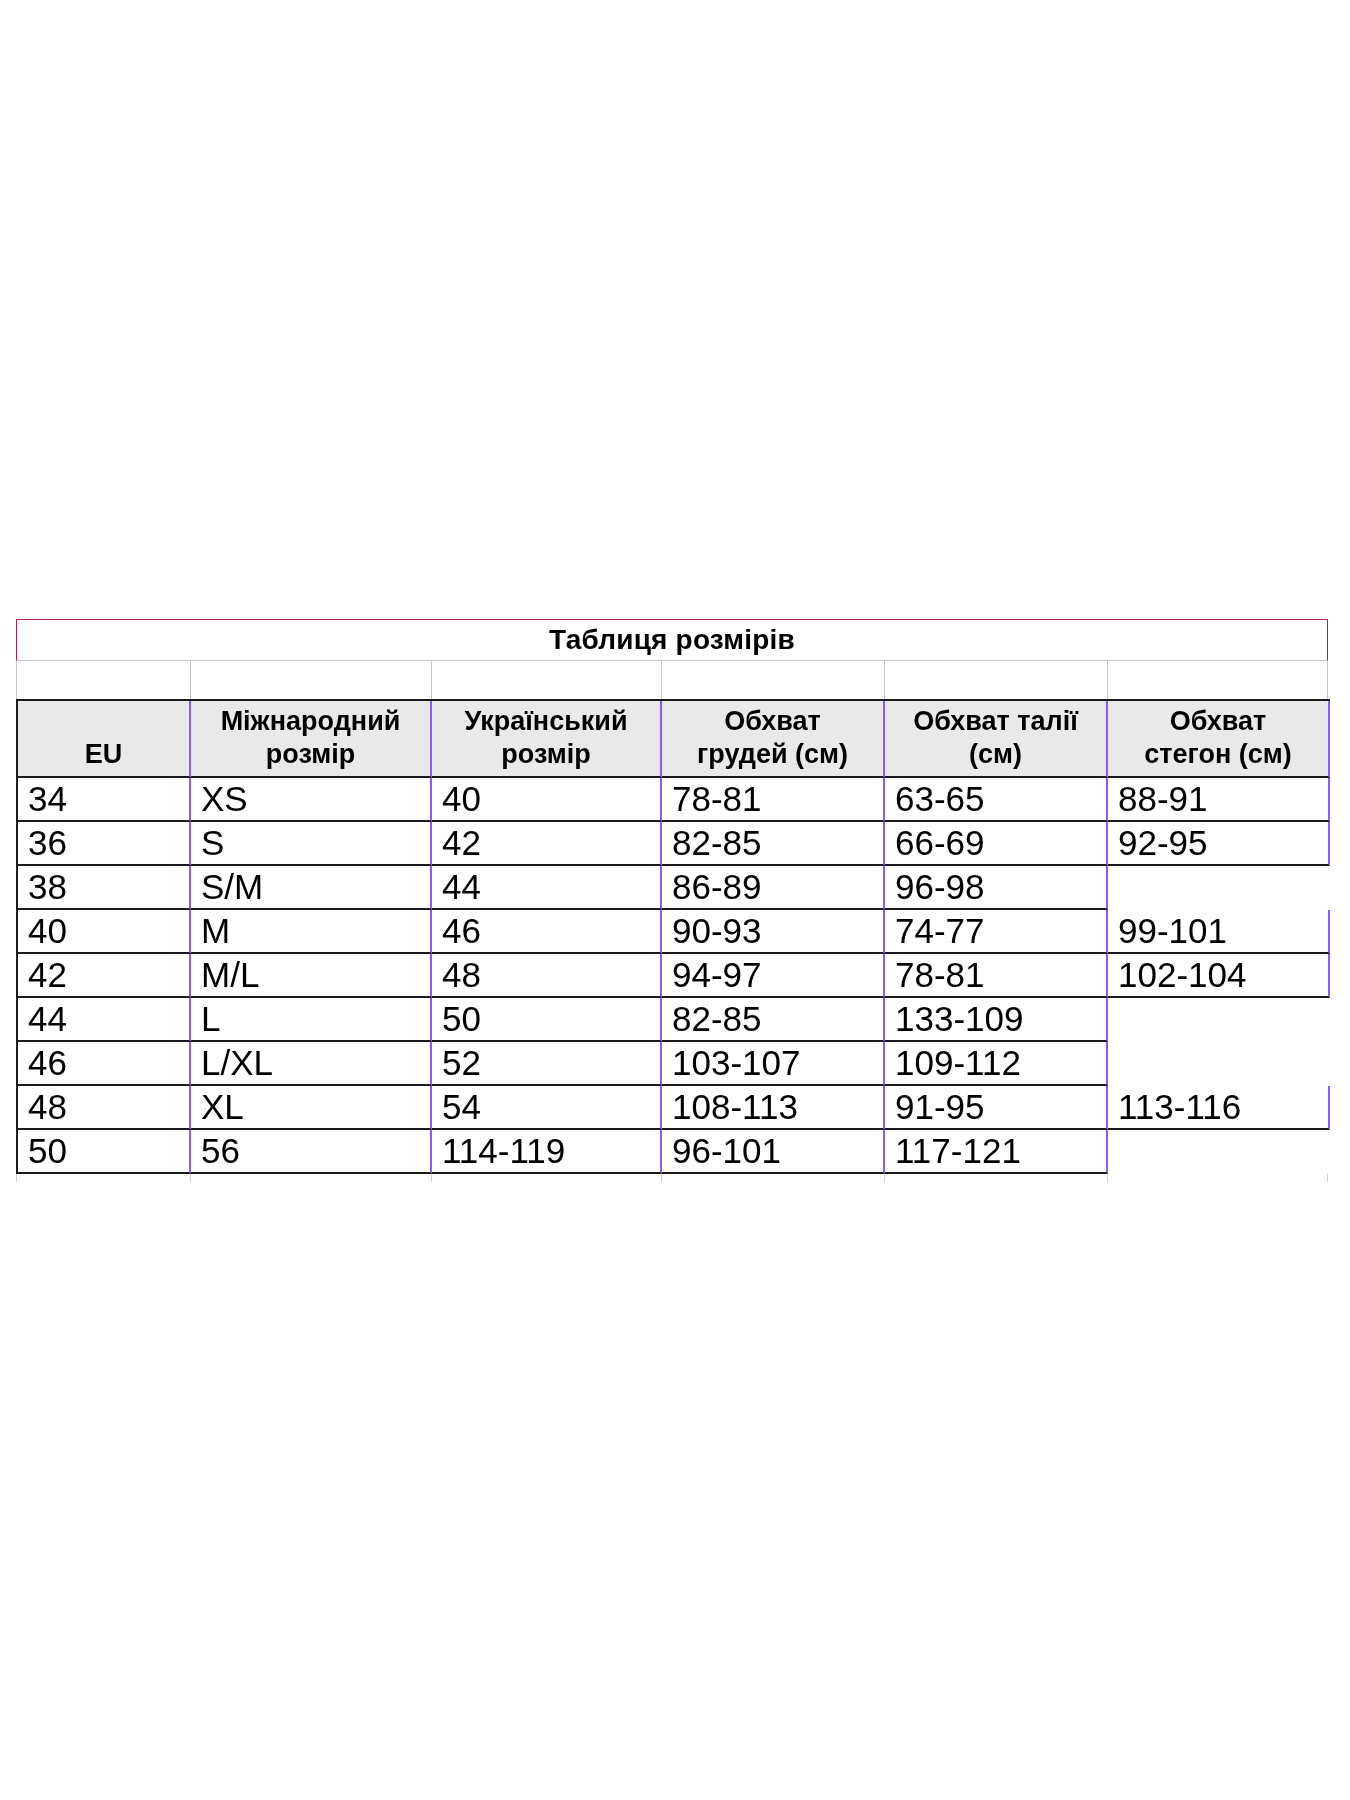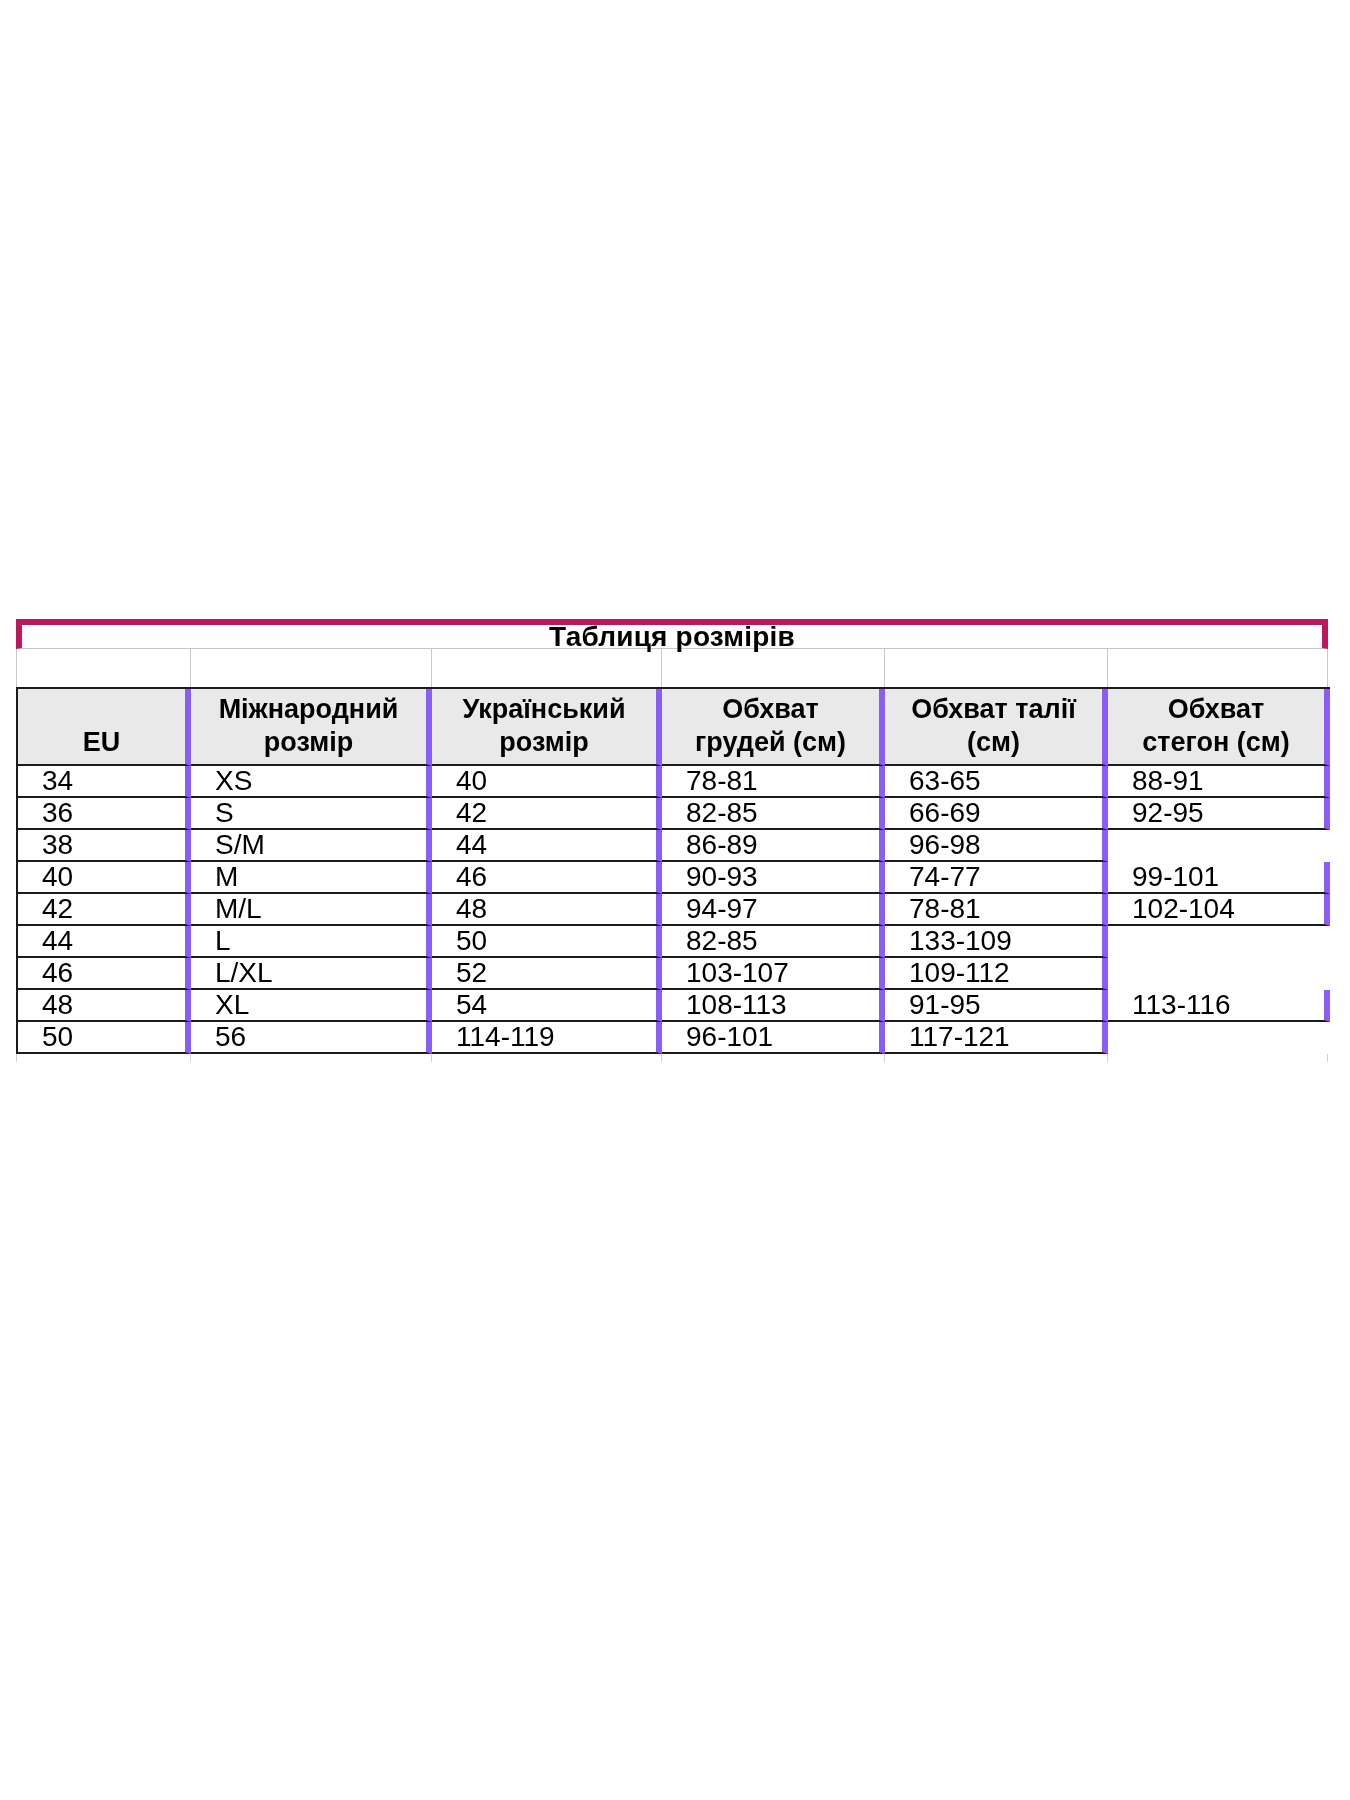--- a/index.html
+++ b/index.html
@@ -17,22 +17,22 @@
   }
   .size-table {
     position: absolute;
     left: 16px;
     top: 619px;
     width: 1312px;
   }
   
   .title-row {
     box-sizing: border-box;
-    height: 30px;
-    border: 6px solid #be185d;
+    height: 42px;
+    border: 1px solid #be185d;
     border-bottom: 1px solid #c8c8c8;
     display: flex;
     align-items: center;
     justify-content: center;
     text-align: right;
   }
   .title-row span {
     font-weight: bold;
     font-size: 28px;
     letter-spacing: 0.2px;
@@ -57,43 +57,43 @@
     border-top: 2px solid #1b1b1b;
     border-left: 2px solid #1b1b1b;
     width: 1312px;
   }
   .grid-row {
     display: grid;
     grid-template-columns: 173px 241px 230px 223px 223px 222px;
   }
   .grid-row .cell {
     box-sizing: border-box;
-    border-right: 6px solid #8b5cf6;
+    border-right: 2px solid #8b5cf6;
     border-bottom: 2px solid #1b1b1b;
     overflow: hidden;
   }
   .header-row .cell {
     height: 77px;
     background: #e9e9e9;
     display: flex;
     align-items: flex-end;
     justify-content: center;
     text-align: center;
     font-weight: bold;
     font-size: 27px;
     line-height: 33px;
     padding-bottom: 5px;
     white-space: pre-line;
   }
   .data-row .cell {
-    height: 32px;
+    height: 44px;
     display: flex;
     align-items: center;
-    font-size: 28px;
-    padding-left: 24px;
+    font-size: 35px;
+    padding-left: 10px;
   }
   
   .stub-row {
     box-sizing: border-box;
     height: 8px;
     display: grid;
     grid-template-columns: 174px 241px 230px 223px 223px 221px;
     border-left: 1px solid #d2d2d2;
     border-right: 1px solid #d2d2d2;
   }

